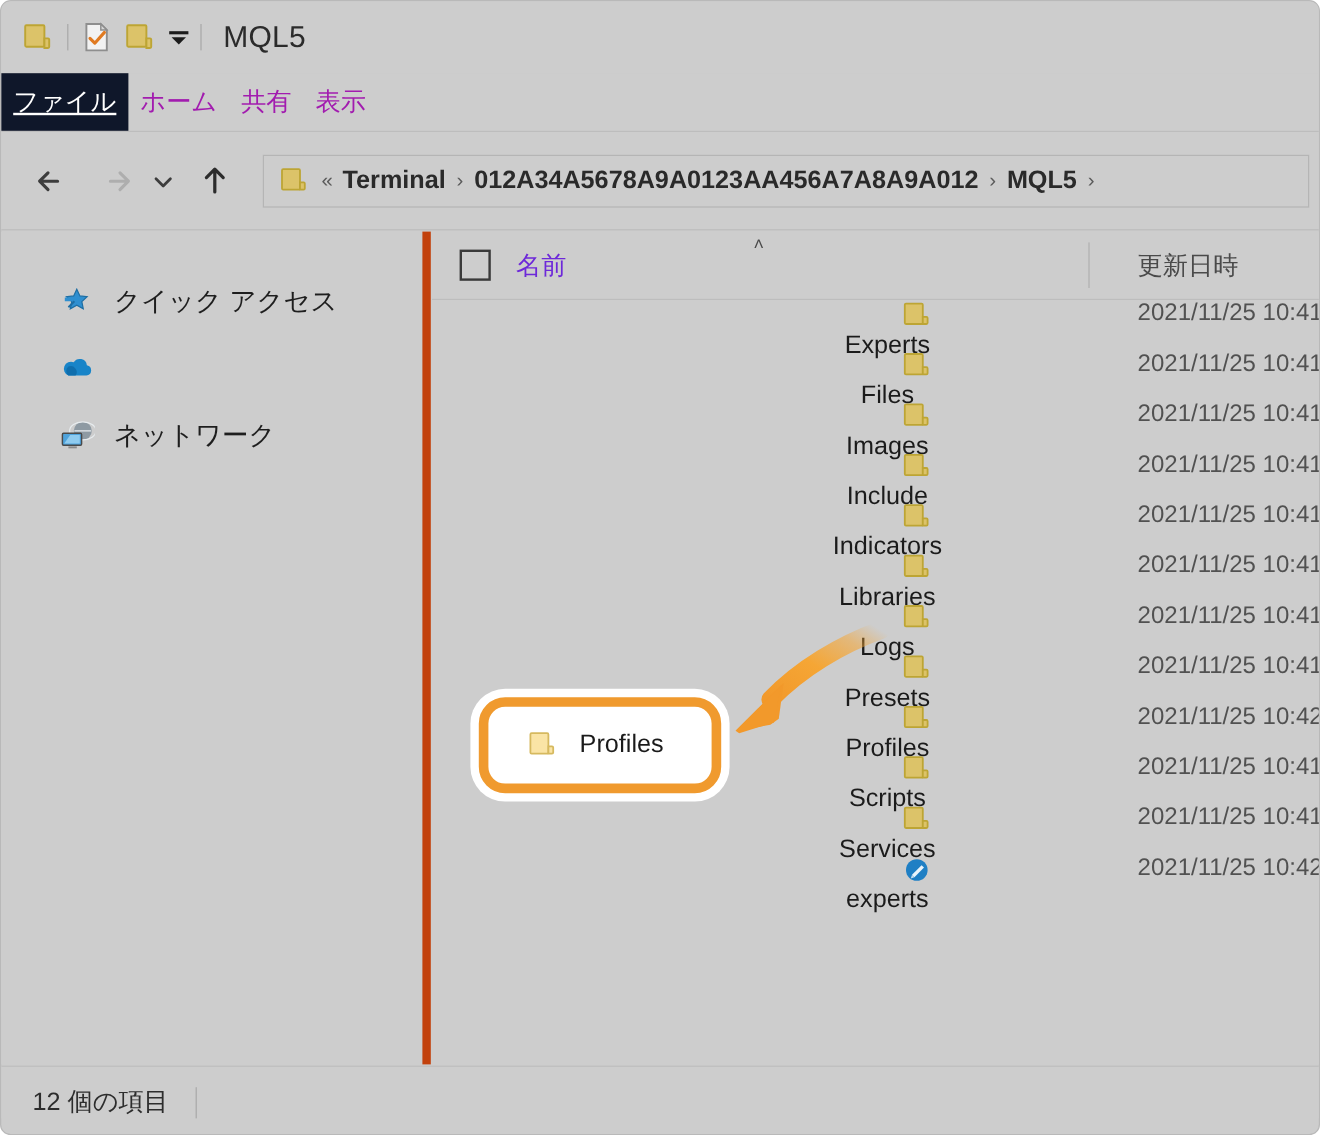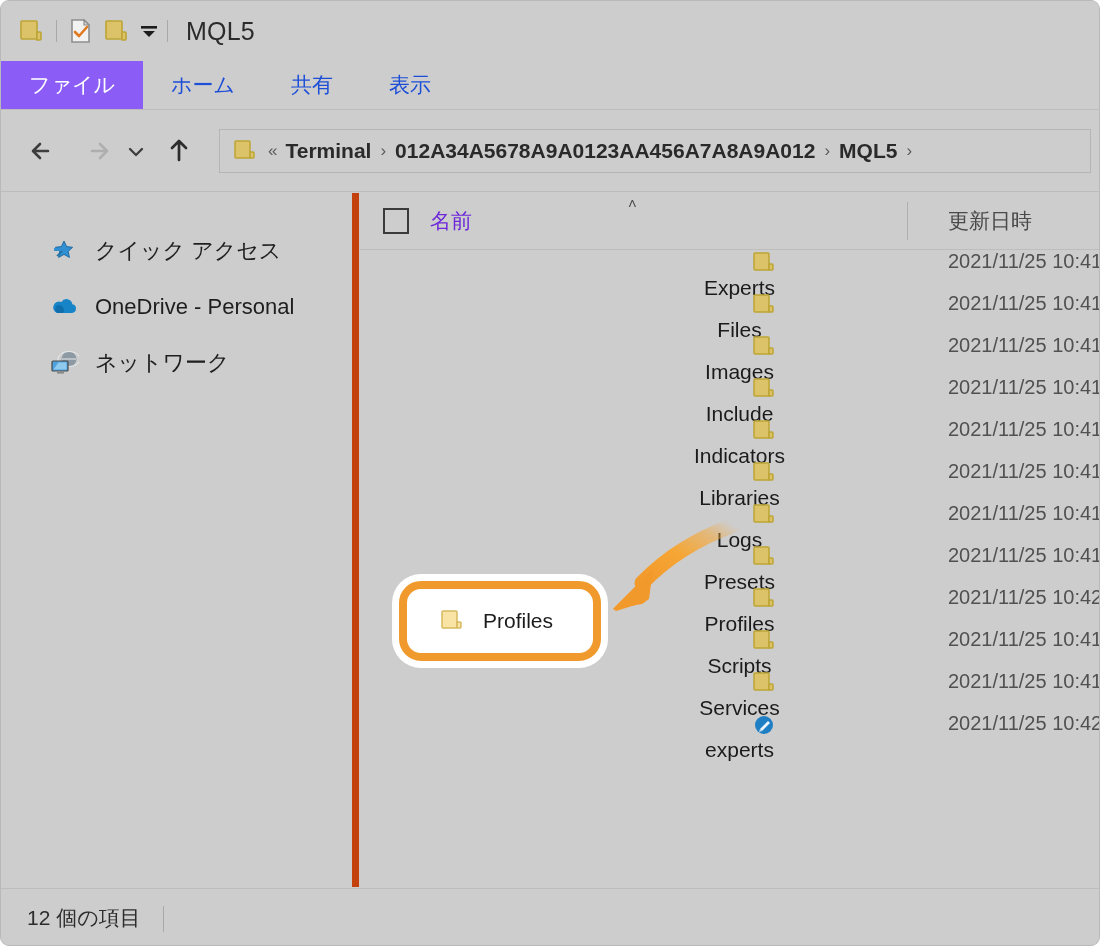--- a/index.html
+++ b/index.html
@@ -62,29 +62,30 @@
     left: 0; top: 60px;
     width: 1100px; height: 48px;
     background: #cdcdcd;
     display: flex;
     align-items: stretch;
     border-bottom: 1px solid #bdbdbd;
   }
   .rb-tab {
     display: flex; align-items: center; justify-content: center;
     font-size: 21px;
-    color: #1d4ed8;
-    padding: 0 28px;
+    color: #a21caf;
+    padding: 0 10px;
     white-space: nowrap;
     cursor: default;
   }
   .rb-tab.active {
-    background: #8b5cf6;
+    background: #0f172a;
     color: #ffffff;
-    padding: 0 28px;
+    padding: 0 10px;
+    text-decoration: underline;
   }
 
   
   #addressrow {
     position: absolute;
     left: 0; top: 109px;
     width: 1100px; height: 82px;
     background: #cdcdcd;
     display: flex;
     align-items: center;
@@ -408,21 +409,20 @@
         <span class="nav-label">クイック アクセス</span>
       </div>
 
       <div class="nav-item">
         <span class="nav-ico">
           <svg viewBox="0 0 30 30" width="30" height="30">
             <path d="M8 21 h15 a4.4 4.4 0 0 0 .4 -8.7 a6 6 0 0 0 -11 -2.4 A4.8 4.8 0 0 0 8 21 z" fill="#1884c8"></path>
             <path d="M8 21 h6 a5 5 0 0 0 -6 -7.5 A4.8 4.8 0 0 0 8 21 z" fill="#0f6ead"></path>
           </svg>
         </span>
-        <span class="nav-label">OneDrive - Personal</span>
       </div>
 
 
       <div class="nav-item">
         <span class="nav-ico">
           <svg viewBox="0 0 30 30" width="30" height="30">
             <circle cx="20" cy="11" r="7.5" fill="#8e9aa3"></circle>
             <path d="M13 11 h14 M20 3.5 a11 7.5 0 0 0 0 15 a11 7.5 0 0 0 0 -15" fill="none" stroke="#e7ecef" stroke-width="1"></path>
             <rect x="3" y="13" width="16" height="10" rx="1" fill="#4ea3dc" stroke="#4a4a4a" stroke-width="1.2"></rect>
             <path d="M4.5 21.5 l5 -7 h8 v7 z" fill="#8fcbef"></path>

